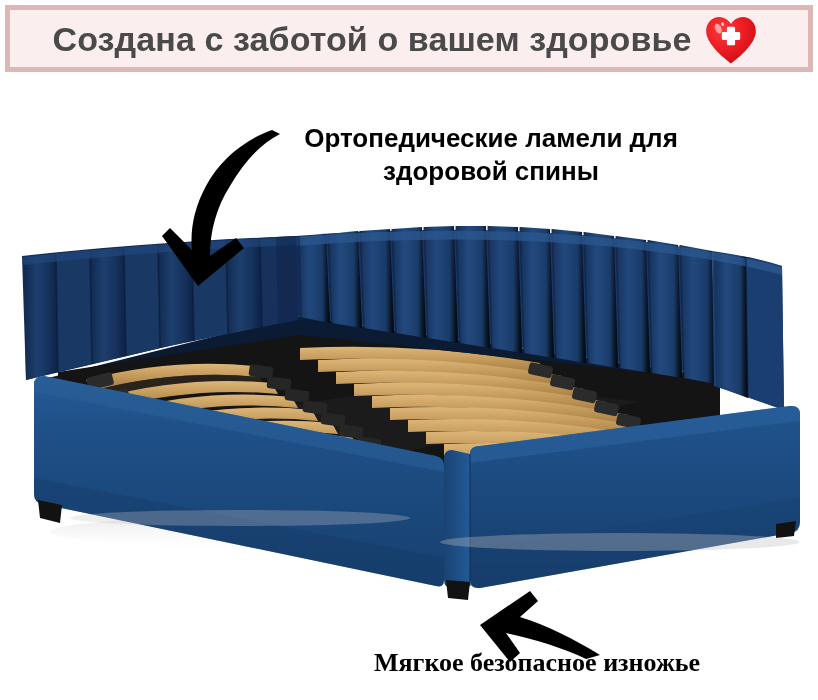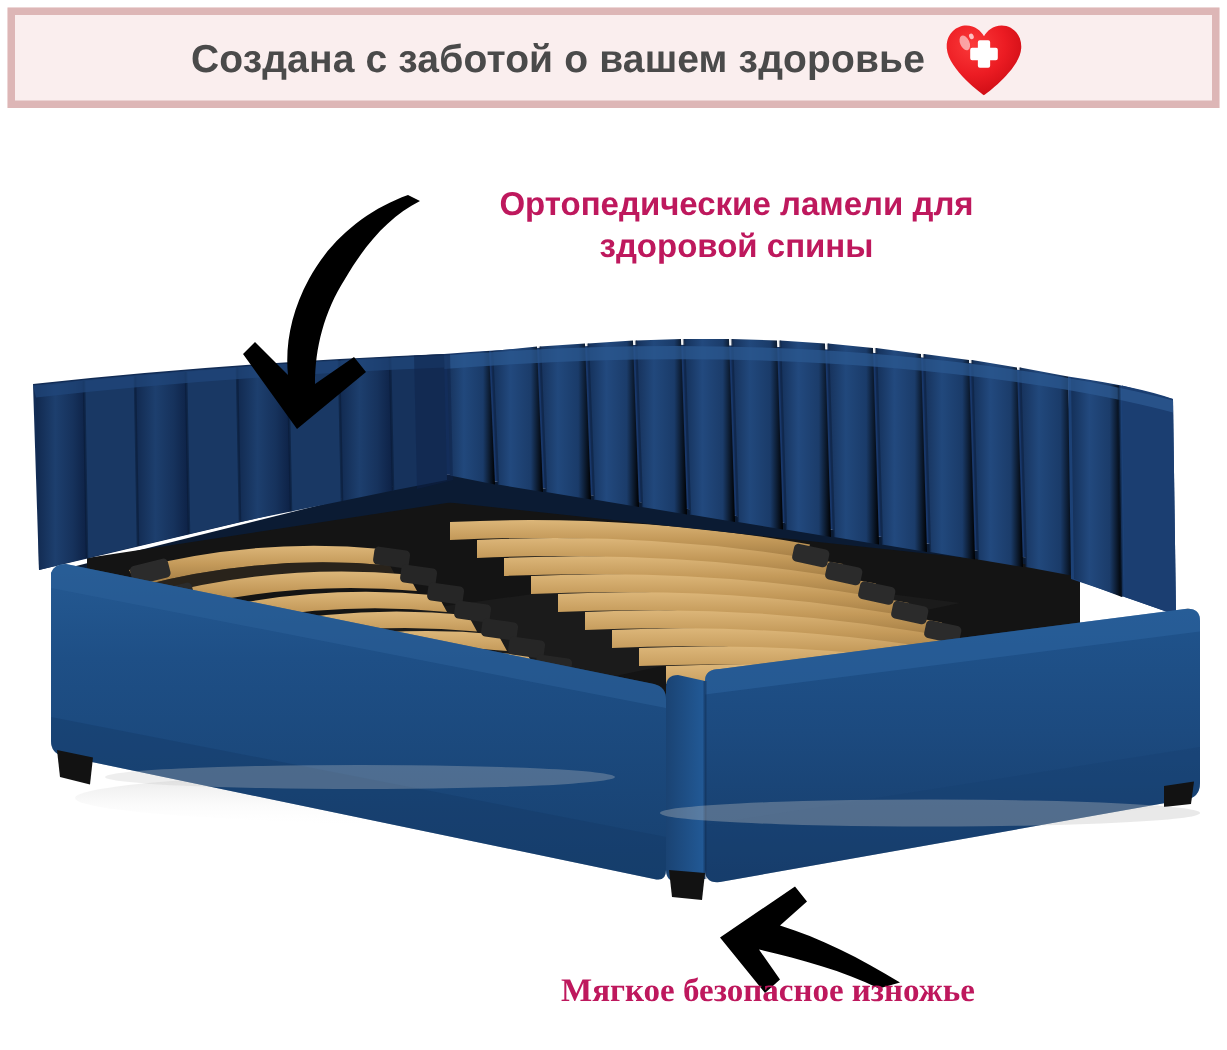--- a/index.html
+++ b/index.html
@@ -30,40 +30,40 @@
     justify-content: center;
   }
   #header-inner {
     display: flex;
     align-items: center;
     justify-content: center;
     gap: 12px;
     transform: translateX(-4px);
   }
   #banner-title {
-    font-size: 26px;
+    font-size: 34px;
     font-weight: bold;
     color: #4a4a4a;
     letter-spacing: 0.1px;
     white-space: nowrap;
     line-height: 1;
   }
   #heart-icon {
     display: block;
     width: 54px;
     height: 50px;
     flex: 0 0 auto;
     transform: translateY(1px);
   }
 
   
   .annotation {
     position: absolute;
-    color: #be185d;
-    font-size: 22px;
+    color: #000000;
+    font-size: 26px;
     font-weight: bold;
     line-height: 1.28;
     text-align: center;
     white-space: pre-line;
   }
   #annotation-top {
     left: 258px;
     top: 122px;
     width: 466px;
   }

